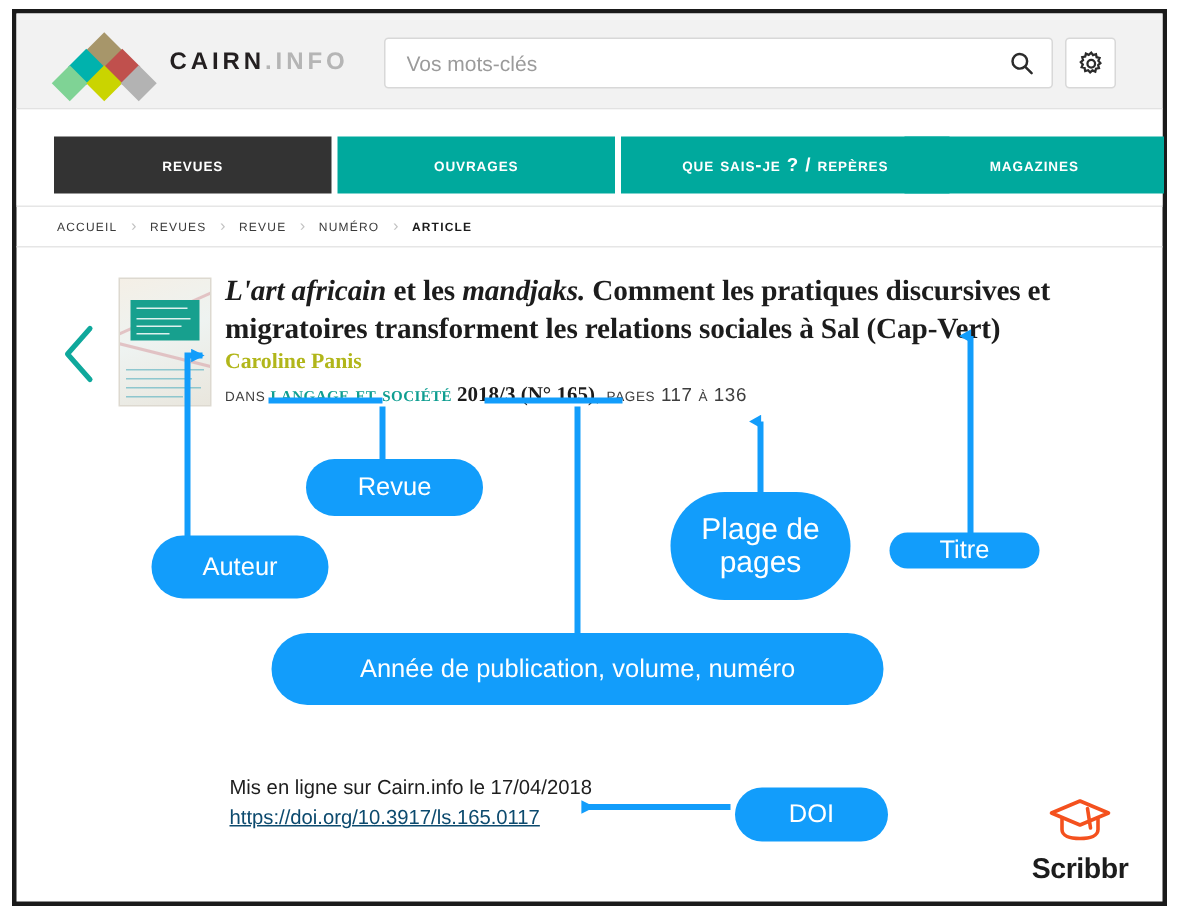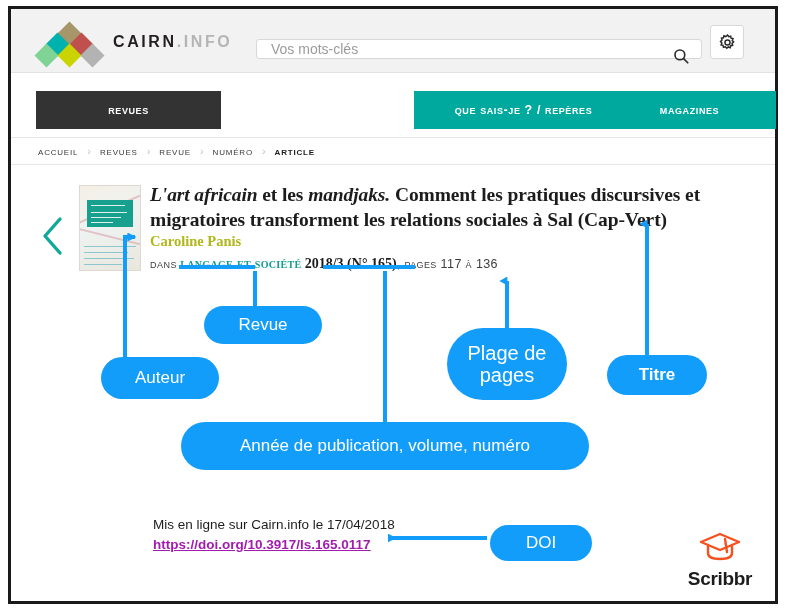--- a/index.html
+++ b/index.html
@@ -75,22 +75,21 @@
     letter-spacing: 2.6px;
     color: #231f20;
   }
   .logo-text .suffix { color: #b5b5b5; font-weight: bold; }
 
   .search-wrap {
     position: absolute;
     left: 245px;
     top: 16px;
     width: 446px;
-    height: 20px;
-    margin-top: 14px;
+    height: 34px;
   }
   .search-input {
     width: 100%;
     height: 100%;
     box-sizing: border-box;
     border: 1px solid #d8d8d8;
     border-radius: 3px;
     background: #ffffff;
     padding: 0 40px 0 14px;
     font-size: 14px;
@@ -291,23 +290,22 @@
   
   .meta {
     position: absolute;
     left: 142px;
     top: 506px;
     font-size: 13.5px;
     color: #1d1d1d;
     line-height: 1.5;
   }
   .meta a {
-    color: #a21caf;
+    color: #0c4a6e;
     text-decoration: underline;
-    font-weight: bold;
   }
 
   .scribbr {
     position: absolute;
     left: 668px;
     top: 521px;
     width: 82px;
     text-align: center;
   }
   .scribbr-word {
@@ -336,21 +334,21 @@
     justify-content: center;
     text-align: center;
     font-size: 17px;
     line-height: 1.12;
     box-sizing: border-box;
     pointer-events: auto;
   }
   .pill.auteur     { left: 90px;  top: 348px; width: 118px; height: 42px; }
   .pill.revue      { left: 193px; top: 297px; width: 118px; height: 38px; }
   .pill.plage      { left: 436px; top: 319px; width: 120px; height: 72px; font-size: 20px; }
-  .pill.titre      { left: 596px; top: 346px; width: 100px; height: 40px; font-weight: bold; }
+  .pill.titre      { left: 582px; top: 346px; width: 100px; height: 24px; }
   .pill.annee      { left: 170px; top: 413px; width: 408px; height: 48px; }
   .pill.doi        { left: 479px; top: 516px; width: 102px; height: 36px; }
 </style>
 </head>
 <body>
 
 <div id="screen">
   <div class="frame">
 
     <div class="cairn-header">
@@ -378,20 +376,23 @@
         <svg width="19" height="19" viewBox="0 0 24 24" fill="none" stroke="#2b2b2b" stroke-width="1.9">
           <circle cx="12" cy="12" r="3.2"></circle>
           <path d="M12 2.6l1.5 2.1 2.5-.7.5 2.5 2.5.6-1 2.4 1.7 1.9-1.9 1.7.7 2.5-2.5.5-.6 2.5-2.4-1-1.9 1.7-1.7-1.9-2.5.7-.5-2.5-2.5-.6 1-2.4-1.7-1.9 1.9-1.7-.7-2.5 2.5-.5.6-2.5 2.4 1z"></path>
         </svg>
       </button>
     </div>
 
     <div class="tabs">
       <div class="tab t1 active">
         <span>Revues</span>
+      </div>
+      <div class="tab t2">
+        <span>Ouvrages</span>
       </div>
       <div class="tab t3">
         <span>Que sais-je ? / Repères</span>
       </div>
       <div class="tab t4">
         <span>Magazines</span>
       </div>
     </div>
 
     <div class="breadcrumb">

